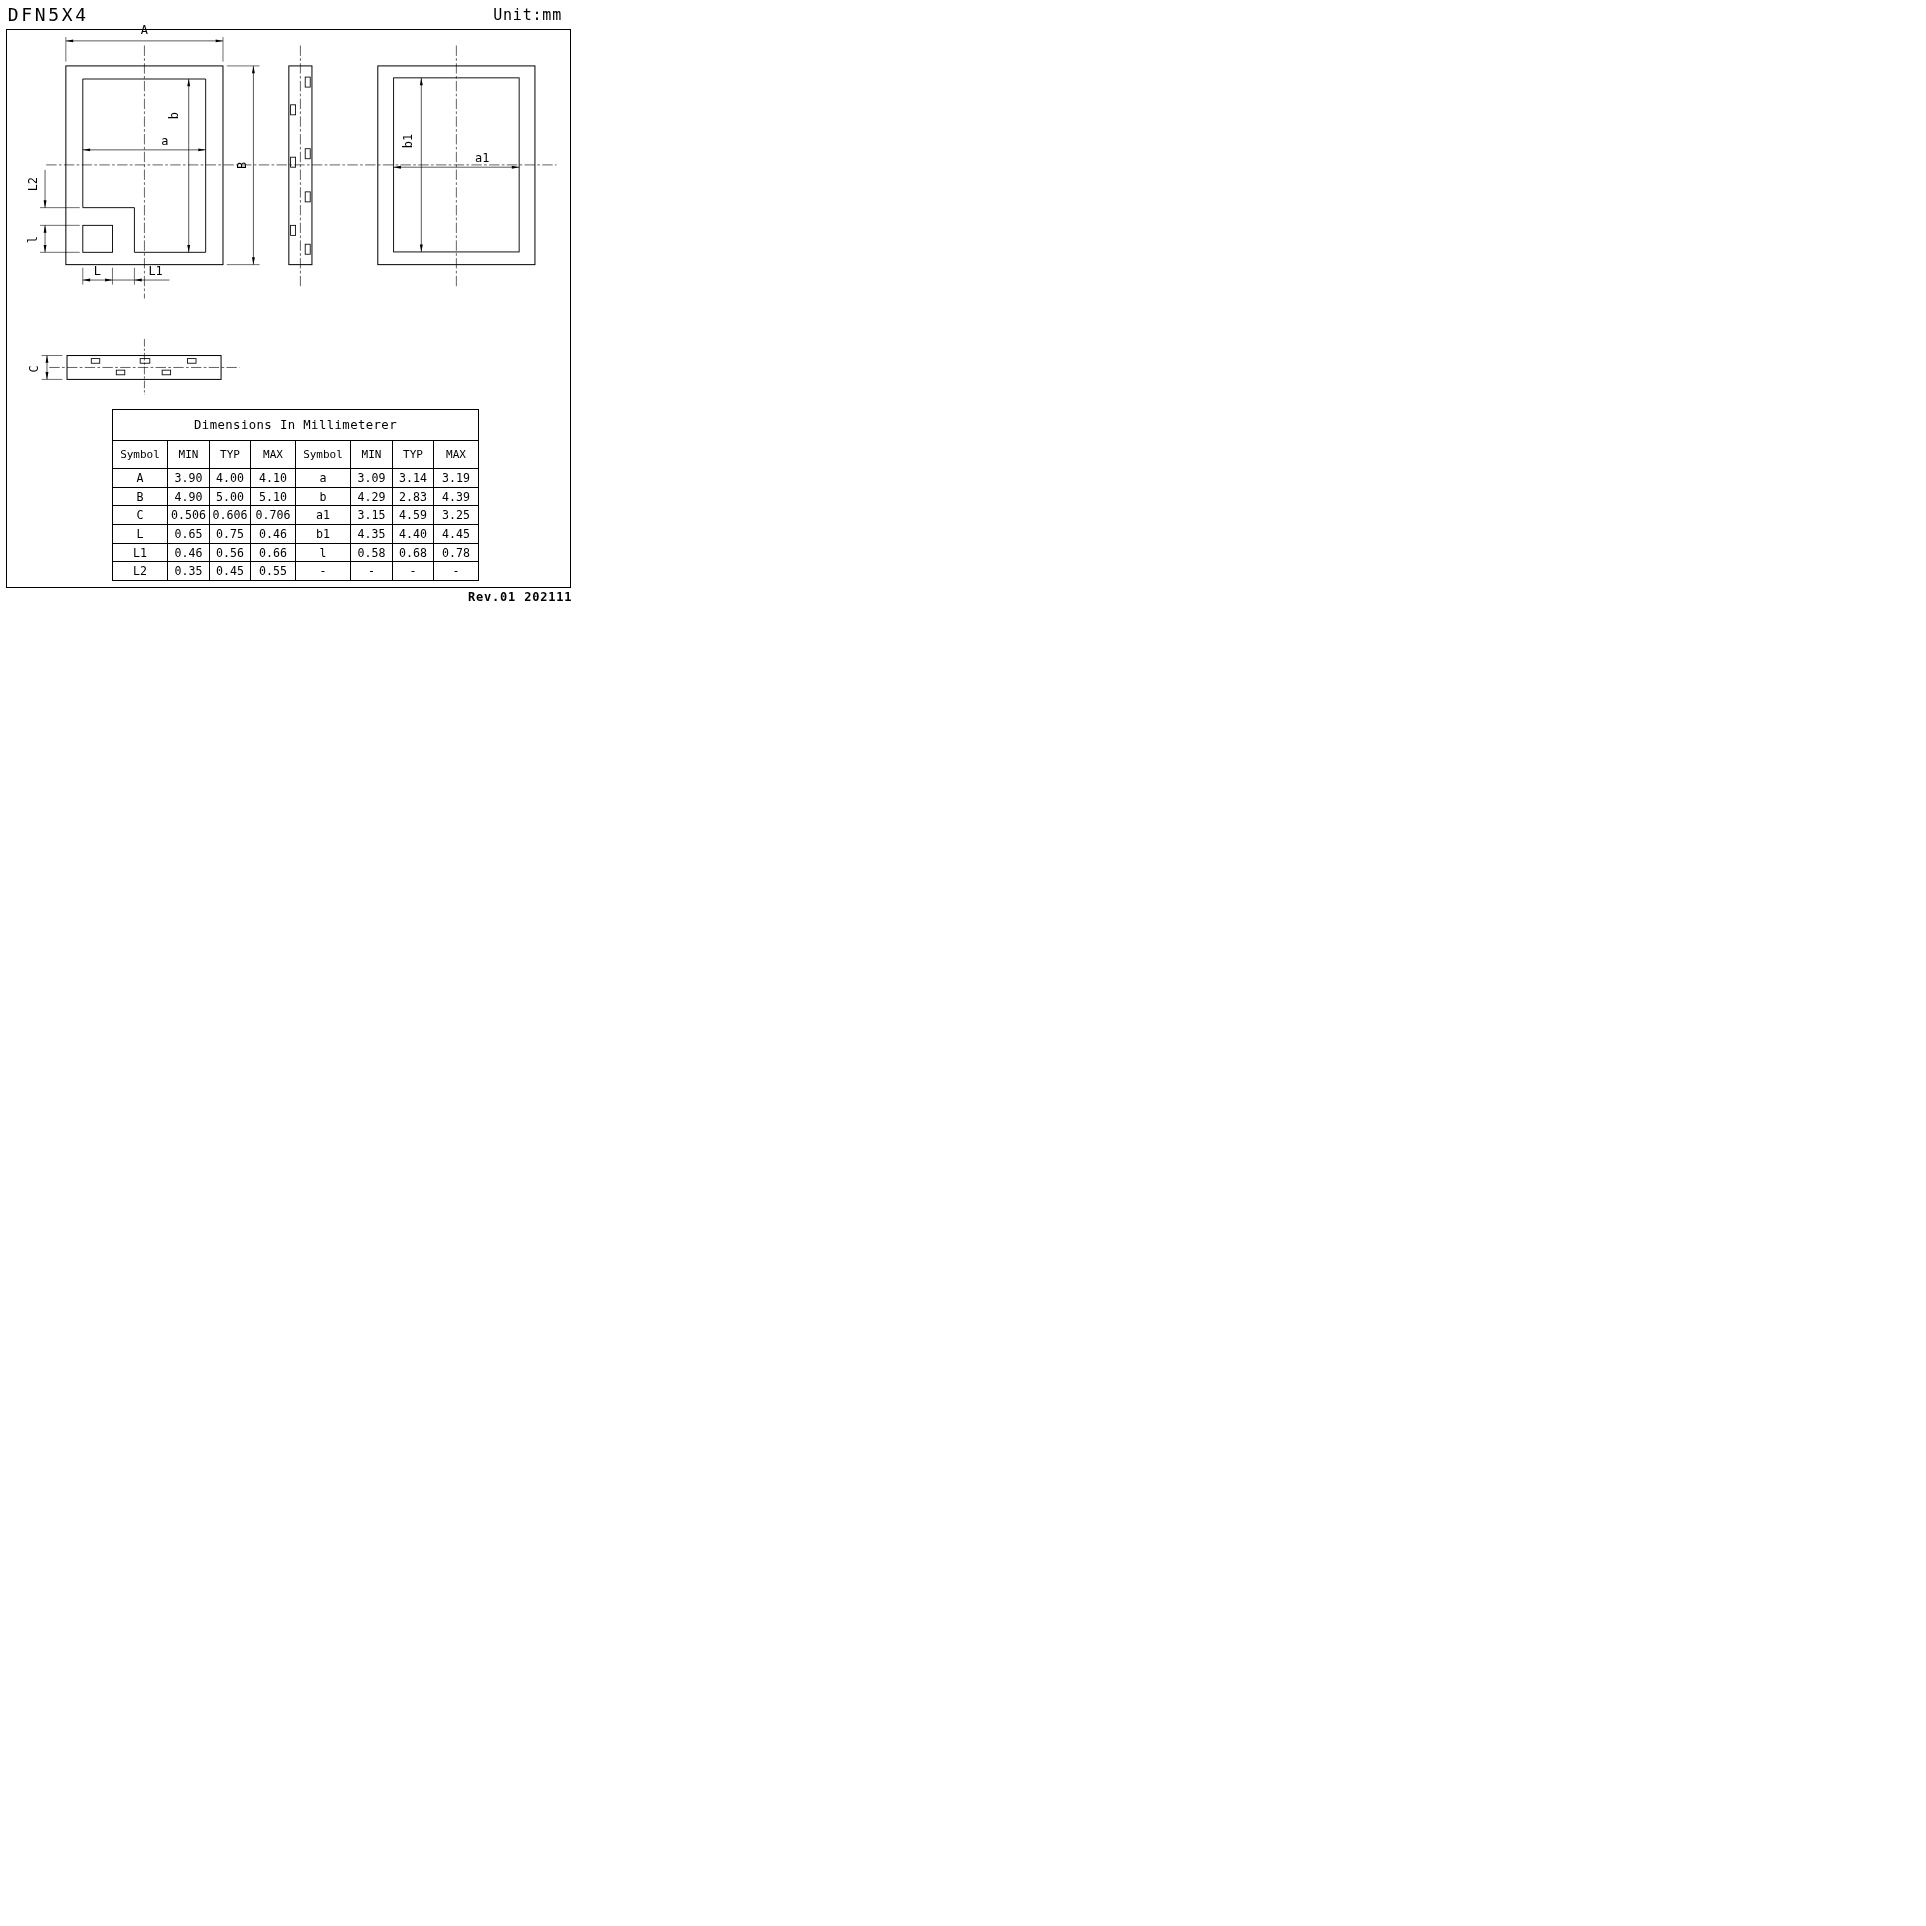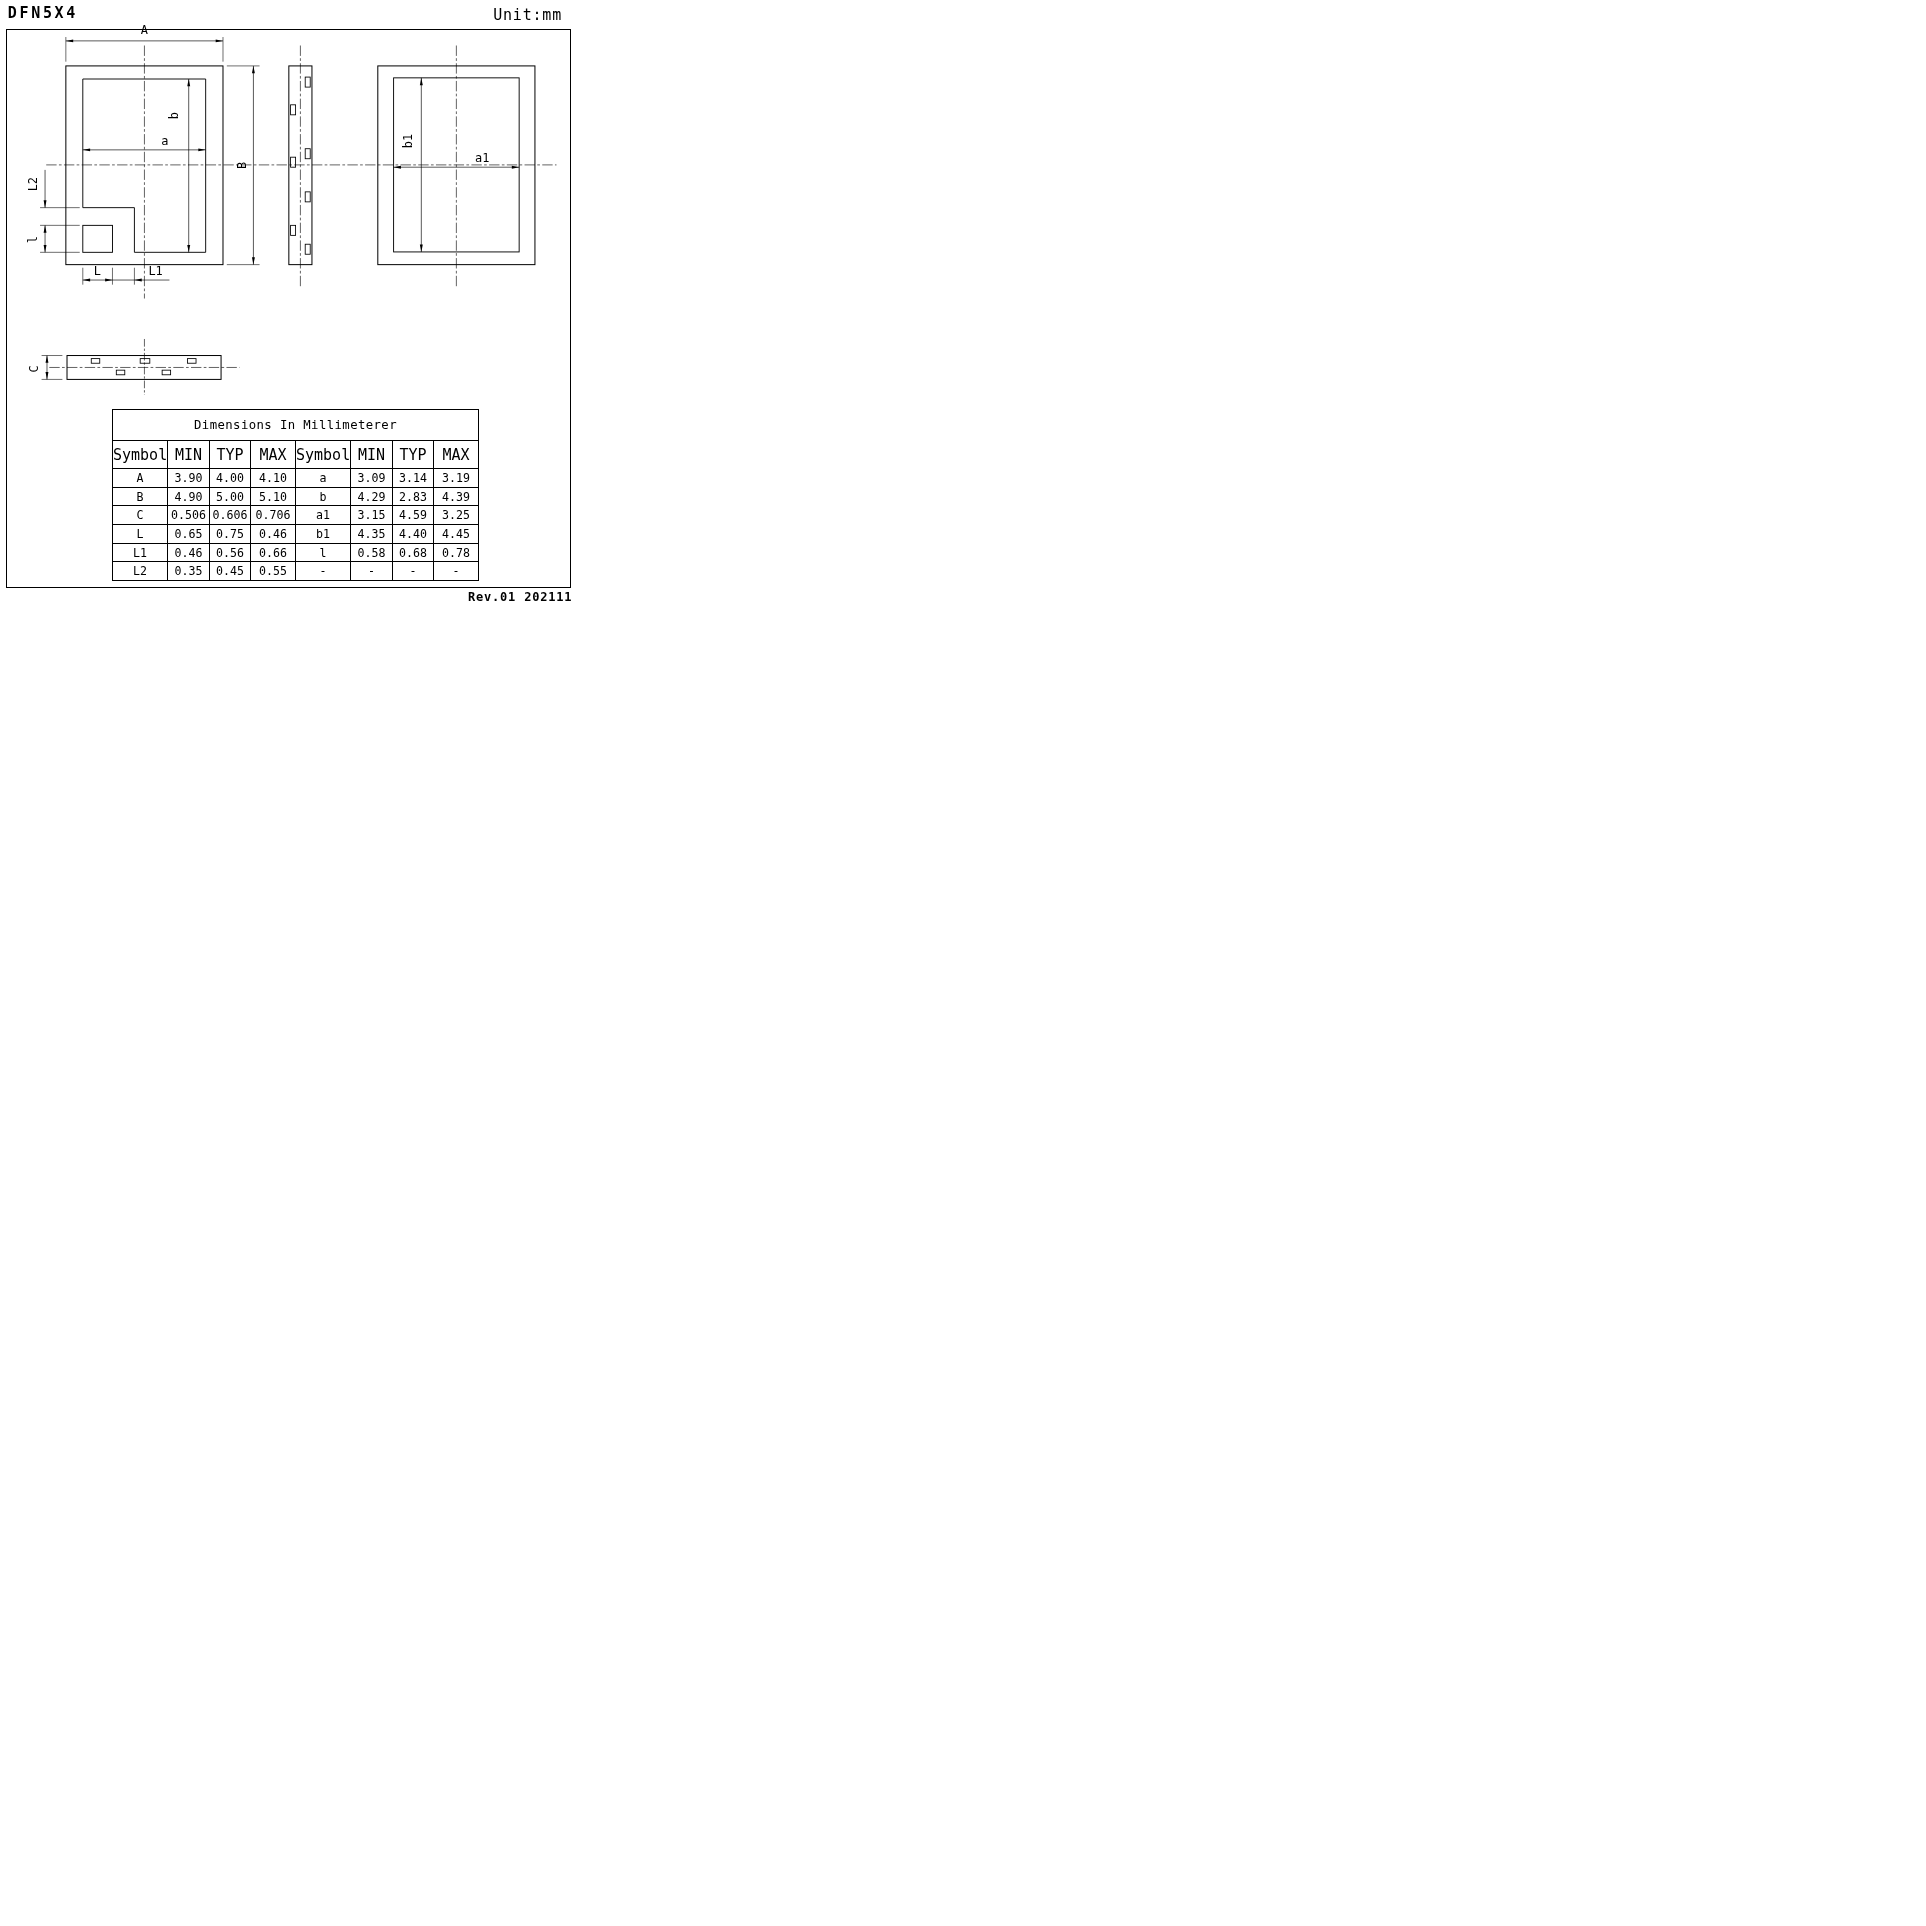--- a/index.html
+++ b/index.html
@@ -10,21 +10,21 @@
     font-family:"DejaVu Sans Mono", monospace;
     color:#000;
     overflow:hidden;
   }
   .sheet-border{
     position:absolute;left:5.8px;top:29px;width:565px;height:559px;
     border:1.2px solid #000;box-sizing:border-box;
   }
   .doc-title{
     position:absolute;left:7.7px;top:3.9px;
-    font-size:15px;letter-spacing:2.7px;font-weight:700;
+    font-size:18px;letter-spacing:2.7px;font-weight:400;
   }
   .doc-unit{
     position:absolute;right:18px;top:6.2px;
     font-size:15px;letter-spacing:0.8px;font-weight:400;
   }
   .doc-rev{
     position:absolute;right:7.7px;top:590px;
     font-size:12px;letter-spacing:0.8px;font-weight:700;
   }
   svg.linework{position:absolute;left:0;top:0;}
@@ -39,21 +39,21 @@
     border:1.2px solid #000;
   }
   table.dims td{
     border-left:0.8px solid #000;border-right:0.8px solid #000;
     border-top:1.2px solid #000;border-bottom:1.2px solid #000;
     text-align:center;vertical-align:middle;
     padding:0;font-size:11.6px;font-weight:400;
     overflow:hidden;white-space:nowrap;
   }
   table.dims tr.title-row td{height:30px;font-size:12.3px;letter-spacing:0.4px;}
-  table.dims tr.header-row td{height:27px;font-size:15px;}
+  table.dims tr.header-row td{height:27px;font-size:11px;}
   table.dims tr.data-row td{height:17.7px;}
 </style>
 </head>
 <body>
 
 <div class="page">
 
   <div class="doc-title">DFN5X4</div>
   <div class="doc-unit">Unit:mm</div>
   <div class="doc-rev">Rev.01  202111</div>

